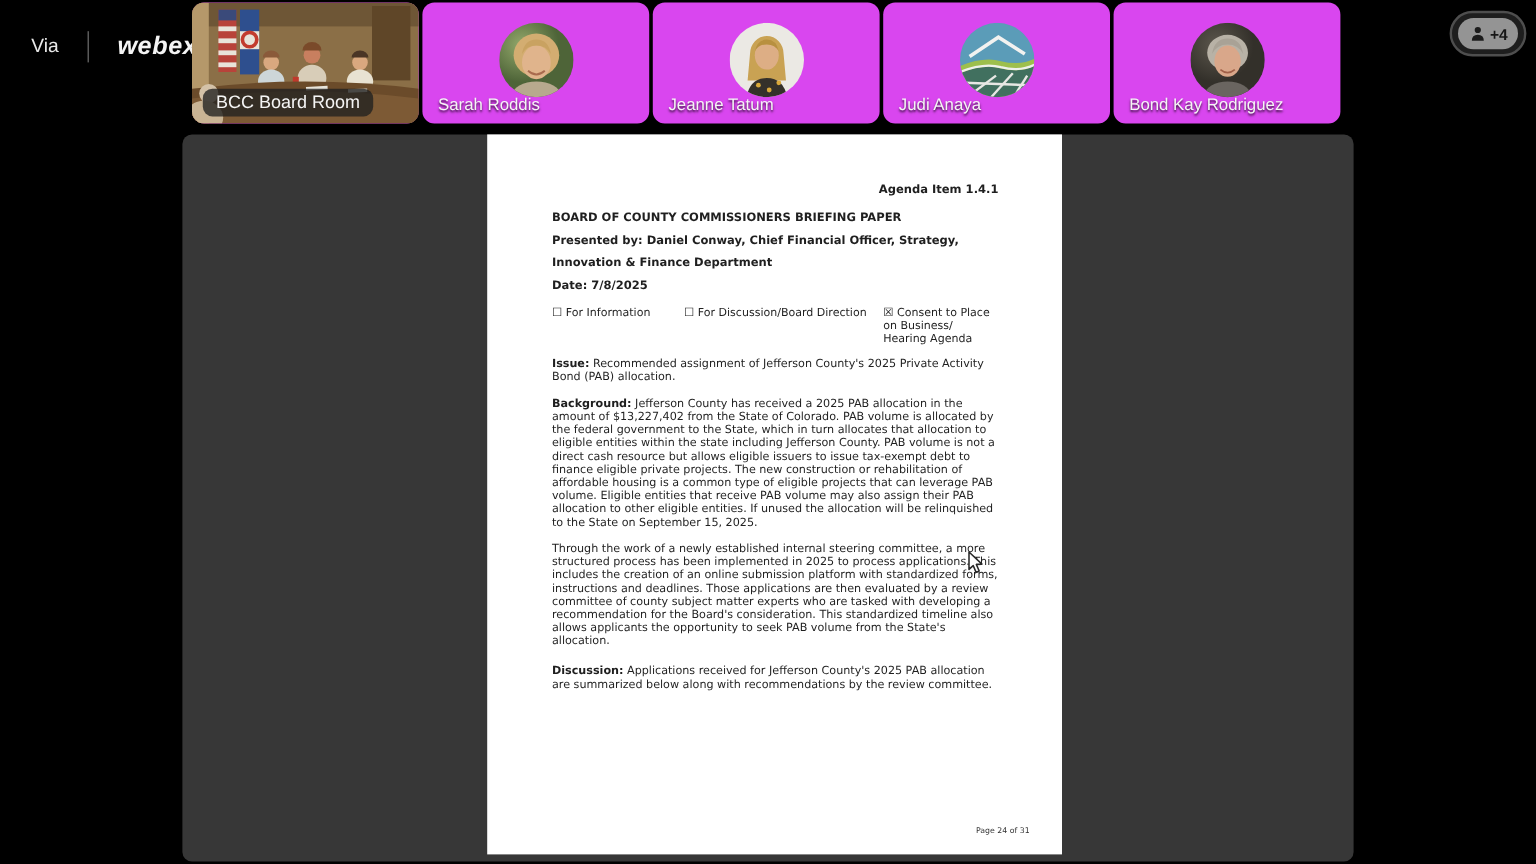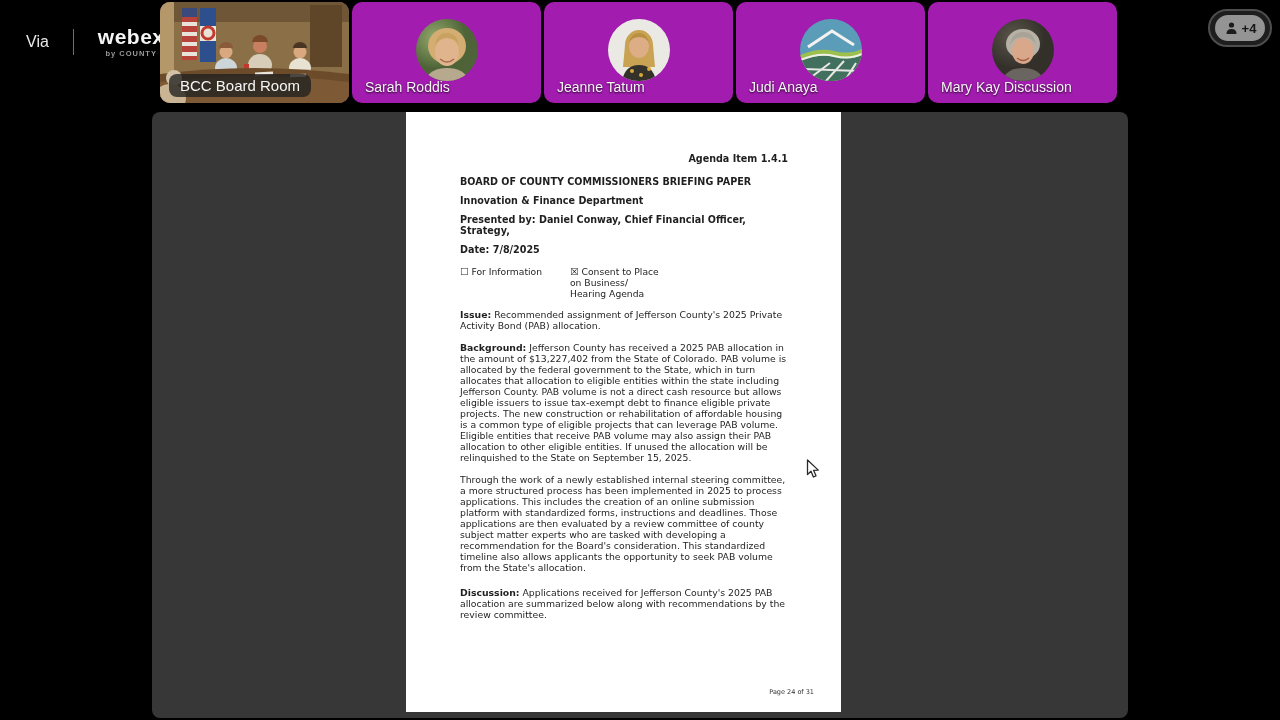--- a/index.html
+++ b/index.html
@@ -4,47 +4,47 @@
 <style>
   * { margin: 0; padding: 0; box-sizing: border-box; }
   html, body { width: 1280px; height: 720px; background: #000; overflow: hidden;
                font-family: "Liberation Sans", sans-serif; }
   .stage { position: relative; width: 1280px; height: 720px; background: #000; }
 
   
   .logo { position: absolute; left: 26px; top: 26px; display: flex; align-items: center; gap: 24px; }
   .logo .via { color: #e9e9e9; font-size: 16px; font-weight: 400; }
   .logo .bar { width: 1px; height: 26px; background: #6f6f6f; }
-  .logo .wb-col { display: flex; flex-direction: column; align-items: center; }
+  .logo .wb-col { display: flex; align-items: center; font-style: italic; }
   .logo .webex { color: #f4f4f4; font-size: 21px; font-weight: 700; letter-spacing: .5px; line-height: 22px; }
   .logo .cisco { color: #9a9a9a; font-size: 7.5px; font-weight: 700; letter-spacing: 1px; margin-top: 1px; }
 
   
   .filmstrip { position: absolute; left: 160px; top: 2px; display: flex; gap: 3px; }
-  .tile { position: relative; width: 189px; height: 101px; background: #a21caf;
+  .tile { position: relative; width: 189px; height: 101px; background: #d946ef;
           border-radius: 10px; overflow: hidden; flex: 0 0 auto; }
   .tile .name { position: absolute; left: 13px; bottom: 8px; color: #f5f5f5; font-size: 14px;
                 text-shadow: 0 1px 2px rgba(0,0,0,.8); white-space: nowrap; }
   .tile .name-pill { position: absolute; left: 9px; bottom: 6px; color: #f5f5f5; font-size: 15px;
                      background: rgba(32,32,32,.78); border-radius: 8px; padding: 3px 11px; white-space: nowrap; }
   .avatar { position: absolute; left: 50%; top: 17px; transform: translateX(-50%);
             width: 62px; height: 62px; border-radius: 50%; overflow: hidden; }
 
   
   .overflow-badge { position: absolute; right: 8px; top: 9px; width: 64px; height: 38px;
                     border-radius: 19px; background: #1e1e1e; border: 2px solid #4e4e4e;
                     display: flex; align-items: center; justify-content: center; }
   .overflow-inner { width: 50px; height: 26px; border-radius: 13px; background: #949494;
                     display: flex; align-items: center; justify-content: center; gap: 3px; }
   .overflow-inner .cnt { color: #161616; font-size: 13px; font-weight: 700; }
 
   
   .share-area { position: absolute; left: 152px; top: 112px; width: 976px; height: 606px;
                 background: #373737; border-radius: 8px; }
-  .page { position: absolute; left: 254px; top: 0; width: 435px; height: 600px; background: #ffffff;
+  .page { position: absolute; left: 254px; top: 0; width: 479px; height: 600px; background: #ffffff;
           font-family: "DejaVu Sans", sans-serif; color: #1f1f1f;
           padding: 41px 53px 0 54px; font-size: 9.3px; line-height: 11px; }
   .page .agenda { text-align: right; font-weight: 700; font-size: 9.6px; margin-bottom: 12px; }
   .page .hline { font-weight: 700; font-size: 9.6px; margin-bottom: 8px; }
   .page .hline.date { margin-bottom: 11px; }
   .cbrow { display: flex; margin-bottom: 10px; font-size: 9.2px; }
   .cbrow .c1 { width: 110px; } .cbrow .c2 { width: 166px; } .cbrow .c3 { width: 94px; }
   .cb-glyph { font-size: 9.5px; margin-right: 3px; }
   .sec { margin-bottom: 11px; }
   .sec b { font-weight: 700; }
@@ -176,47 +176,50 @@
             </radialGradient>
           </defs>
           <rect width="62" height="62" fill="url(#gMk)"></rect>
           <ellipse cx="31" cy="25" rx="17" ry="15" fill="#b8b2a6"></ellipse>
           <ellipse cx="31" cy="32" rx="11" ry="13" fill="#d9a78a"></ellipse>
           <path d="M18,26 q2,-13 13,-13 q11,0 13,13 q-4,-8 -13,-8 q-9,0 -13,8 Z" fill="#a9a296"></path>
           <path d="M25,39 q6,5 12,0" stroke="#a06048" stroke-width="1.5" fill="none"></path>
           <ellipse cx="31" cy="60" rx="19" ry="11" fill="#6a6560"></ellipse>
         </svg>
       </div>
-      <span class="name">Mary Kay Discussion</span>
+      <span class="name">Bond Kay Rodriguez</span>
     </div>
   </div>
 
   <div class="overflow-badge">
     <div class="overflow-inner">
       <svg width="15" height="15" viewBox="0 0 15 15">
         <circle cx="7.5" cy="4" r="2.6" fill="#1c1c1c"></circle>
         <path d="M2.5,13 q0,-5 5,-5 q5,0 5,5 Z" fill="#1c1c1c"></path>
       </svg>
       <span class="cnt">+4</span>
     </div>
   </div>
 
   <div class="share-area">
     <div class="page">
 
       <div class="agenda">Agenda Item 1.4.1</div>
       <div class="hline">BOARD OF COUNTY COMMISSIONERS BRIEFING PAPER</div>
+      <div class="hline">Presented by: Daniel Conway, Chief Financial Officer, Strategy,</div>
       <div class="hline">Innovation &amp; Finance Department</div>
-      <div class="hline">Presented by: Daniel Conway, Chief Financial Officer, Strategy,</div>
       <div class="hline date">Date: 7/8/2025</div>
 
       <div class="cbrow">
         <div class="c1">
           <span class="cb-glyph">☐</span><span>For Information</span>
         </div>
+        <div class="c2">
+          <span class="cb-glyph">☐</span><span>For Discussion/Board Direction</span>
+        </div>
         <div class="c3">
           <span class="cb-glyph">☒</span><span>Consent to Place on Business/ Hearing Agenda</span>
         </div>
       </div>
 
       <p class="sec"><b>Issue:</b><span> Recommended assignment of Jefferson County's 2025 Private Activity Bond (PAB) allocation.</span></p>
 
       <p class="sec"><b>Background:</b><span> Jefferson County has received a 2025 PAB allocation in the amount of $13,227,402 from the State of Colorado. PAB volume is allocated by the federal government to the State, which in turn allocates that allocation to eligible entities within the state including Jefferson County. PAB volume is not a direct cash resource but allows eligible issuers to issue tax-exempt debt to finance eligible private projects. The new construction or rehabilitation of affordable housing is a common type of eligible projects that can leverage PAB volume. Eligible entities that receive PAB volume may also assign their PAB allocation to other eligible entities. If unused the allocation will be relinquished to the State on September 15, 2025.</span></p>
 
       <p class="sec process"><span>Through the work of a newly established internal steering committee, a more structured process has been implemented in 2025 to process applications. This includes the creation of an online submission platform with standardized forms, instructions and deadlines. Those applications are then evaluated by a review committee of county subject matter experts who are tasked with developing a recommendation for the Board's consideration. This standardized timeline also allows applicants the opportunity to seek PAB volume from the State's allocation.</span></p>

